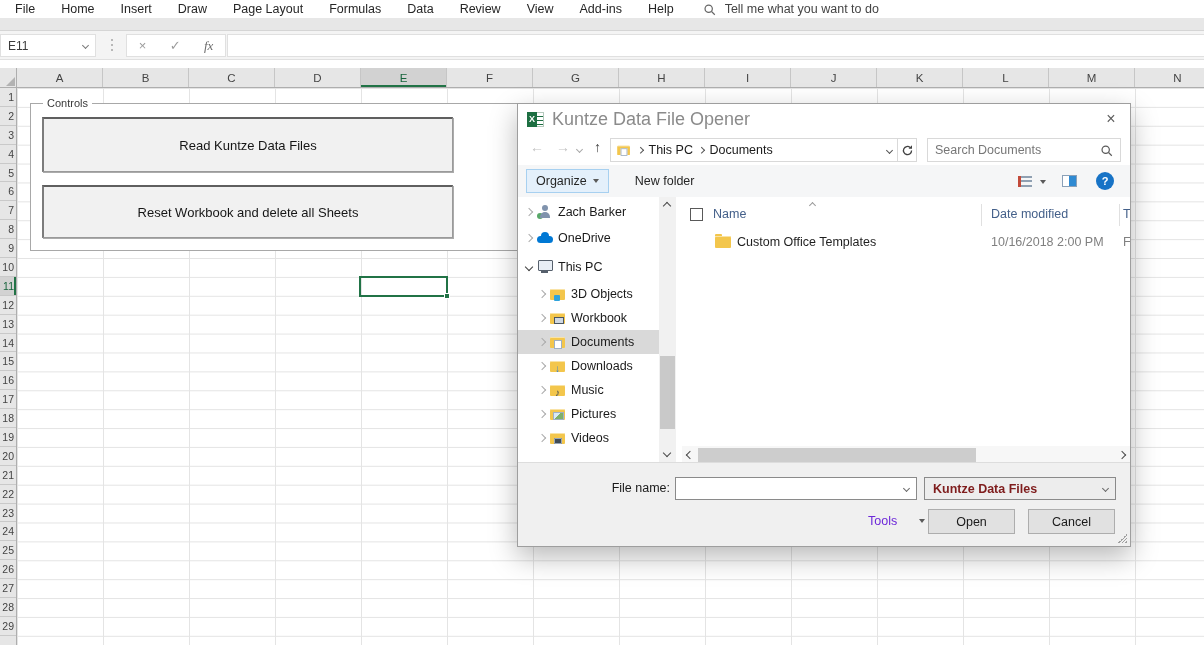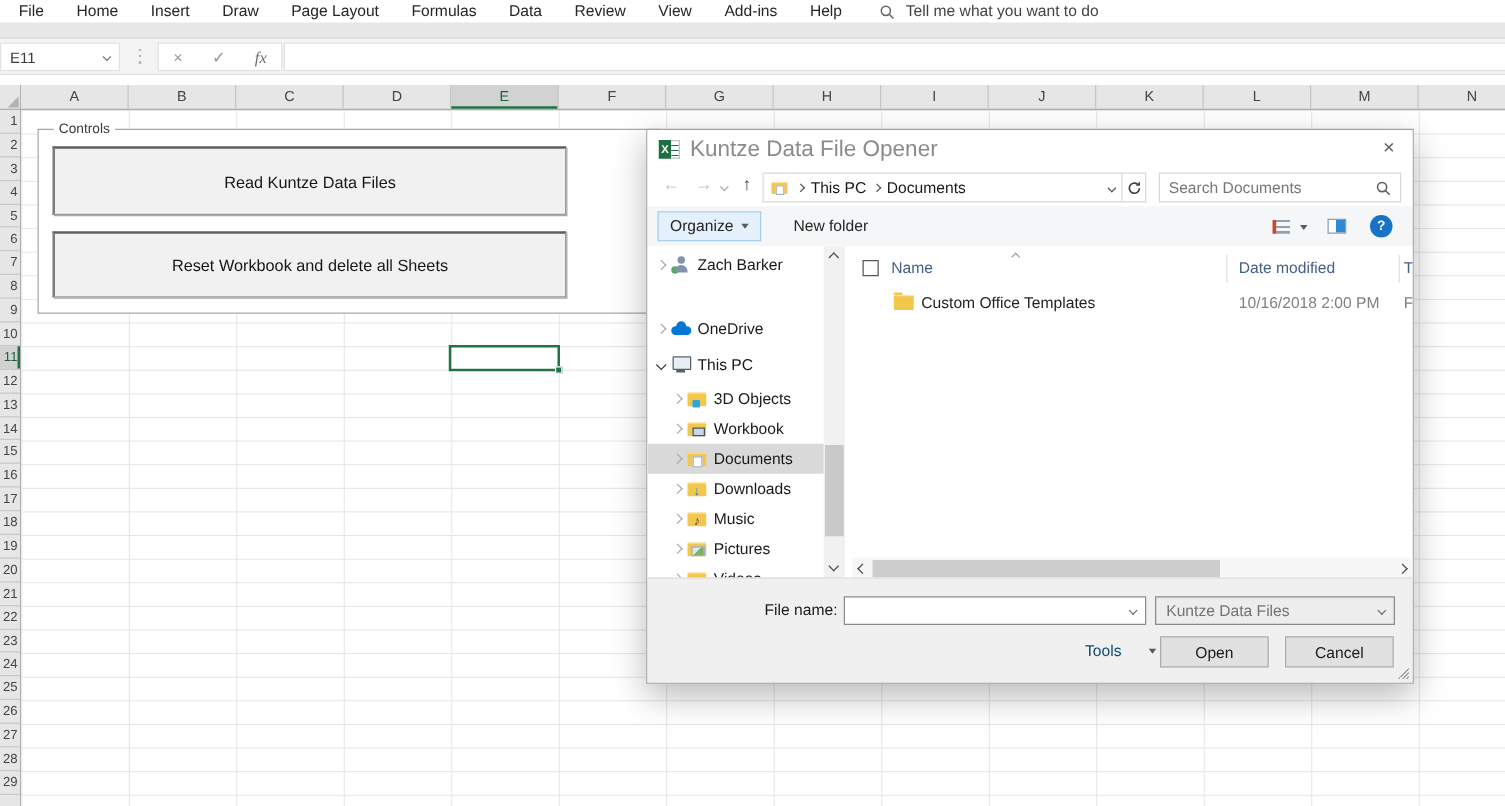--- a/index.html
+++ b/index.html
@@ -126,21 +126,21 @@
 
   
   .dlg-body { position:absolute; top:93px; left:0; right:0; height:267px; background:#fff; overflow:hidden; }
 
   
   #sidebar-items { position:absolute; left:0; top:0; width:141px; height:267px; padding-top:3px; }
   .sb-item { height:24px; display:flex; align-items:center; gap:5px; padding-left:8px;
              font-size:12.5px; color:#1a1a1a; cursor:default; white-space:nowrap; }
   .sb-item.ind { padding-left:21px; }
   .sb-item.sel { background:#d9d9d9; }
-  .sb-item:nth-child(2) { margin-top:27px; }
+  .sb-item:nth-child(2) { margin-top:2px; }
   .sb-item:nth-child(3) { margin-top:5px; }
   .sb-item:nth-child(4) { margin-top:3px; }
   .sb-item .chv { color:#ababab; }
   .sb-item .chv.dark { color:#3f3f3f; }
 
   
   .chv { display:inline-block; width:6px; height:6px; border-right:1.5px solid currentColor;
          border-bottom:1.5px solid currentColor; }
   .chv.r { transform:rotate(-45deg); }
   .chv.d { transform:rotate(45deg); }
@@ -219,23 +219,23 @@
   .dlg-footer { position:absolute; left:0; right:0; bottom:0; height:84px; background:#f0f0f0;
                 border-top:1px solid #ddd; }
   #fname-label { position:absolute; left:80px; top:18px; width:72px; text-align:right; color:#1a1a1a; }
   #fname-combo { position:absolute; left:157px; top:14px; width:242px; height:23px; background:#fff;
                  border:1px solid #8a8a8a; display:flex; align-items:center; }
   #fname-combo input { flex:1; border:none; outline:none; padding:0 6px; font-size:12.5px;
                        font-family:"Liberation Sans", sans-serif; background:transparent; }
   #fname-combo .chv, #filter-combo .chv { margin-right:7px; color:#6a6a6a; width:5px; height:5px; }
   #filter-combo { position:absolute; left:406px; top:14px; width:192px; height:23px; background:#ededed;
                   border:1px solid #8a8a8a; display:flex; align-items:center; cursor:default; }
-  #filter-combo span.val { flex:1; padding-left:8px; color:#737373; }
+  #filter-combo span.val { flex:1; padding-left:8px; color:#7f1d1d;font-weight:bold; }
   #tools-btn { position:absolute; left:350px; top:51px; display:flex; align-items:center; gap:22px;
-               color:#0c4a6e; cursor:default; }
+               color:#6d28d9; cursor:default; }
   .dlgbtn { position:absolute; top:46px; width:87px; height:25px; background:#e1e1e1;
             border:1px solid #adadad; display:flex; align-items:center; justify-content:center;
             color:#1a1a1a; cursor:default; }
   #open-btn { left:410px; }
   #cancel-btn { left:510px; }
   #resize-grip { position:absolute; right:3px; bottom:3px; width:10px; height:10px;
                  background:linear-gradient(135deg, transparent 0 55%, #a0a0a0 55% 62%, transparent 62% 72%,
                             #a0a0a0 72% 79%, transparent 79% 89%, #a0a0a0 89% 96%, transparent 96%); }
 
   .mag { flex:none; }

